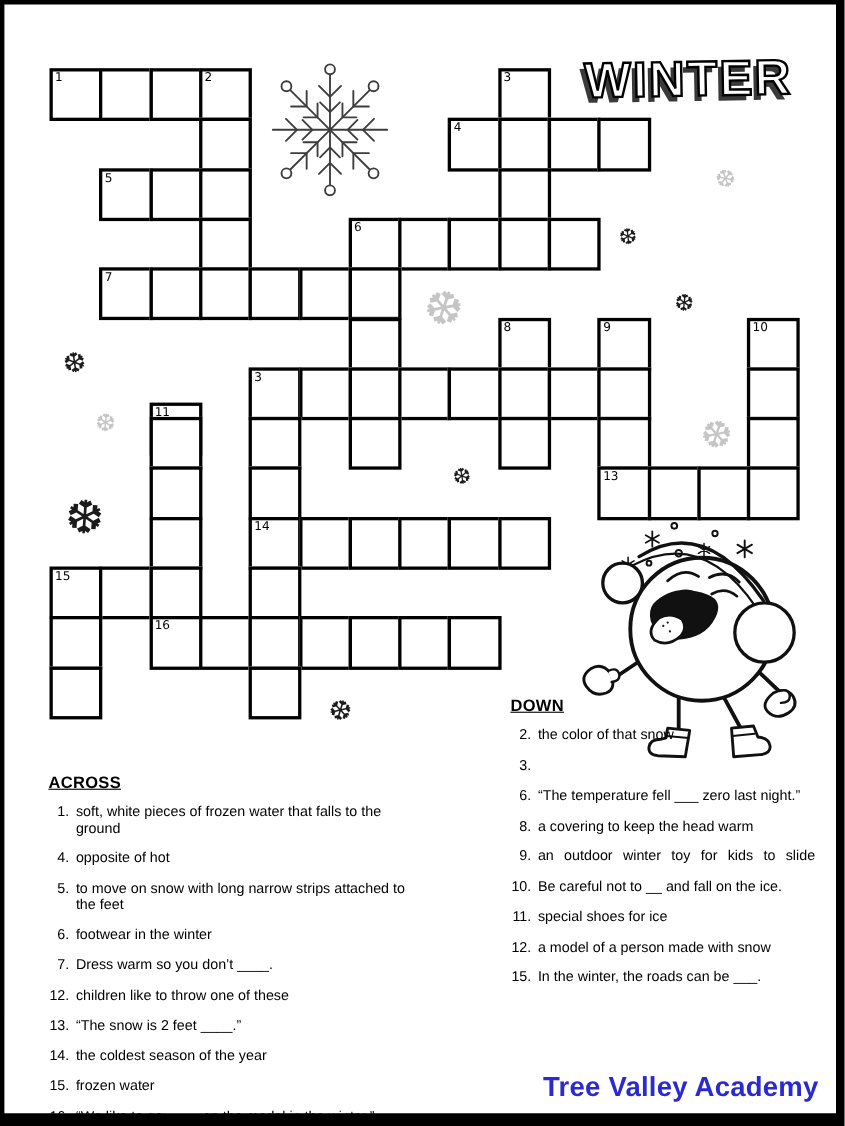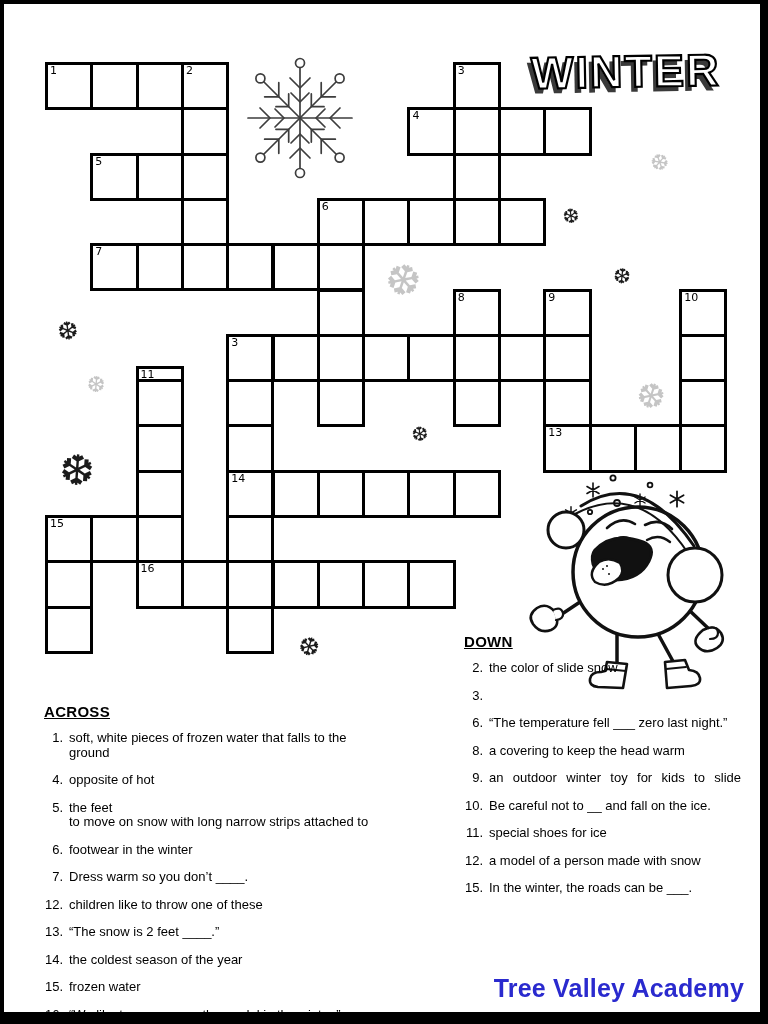--- a/index.html
+++ b/index.html
@@ -252,22 +252,22 @@
         </div>
         <div class="clue">
           <span class="n">4.</span>
           <div class="t">
             <div>opposite of hot</div>
           </div>
         </div>
         <div class="clue">
           <span class="n">5.</span>
           <div class="t">
+            <div>to move on snow with long narrow strips attached to</div>
             <div>the feet</div>
-            <div>to move on snow with long narrow strips attached to</div>
           </div>
         </div>
         <div class="clue">
           <span class="n">6.</span>
           <div class="t">
             <div>footwear in the winter</div>
           </div>
         </div>
         <div class="clue">
           <span class="n">7.</span>
@@ -307,21 +307,21 @@
         </div>
       </div>
   </div>
 
   <div class="clues down">
     <div class="clues-heading">DOWN</div>
     <div id="down-list">
         <div class="clue">
           <span class="n">2.</span>
           <div class="t">
-            <div>the color of slide snow</div>
+            <div>the color of that snow</div>
           </div>
         </div>
         <div class="clue">
           <span class="n">3.</span>
         </div>
         <div class="clue">
           <span class="n">6.</span>
           <div class="t">
             <div>“The temperature fell ___ zero last night.”</div>
           </div>

